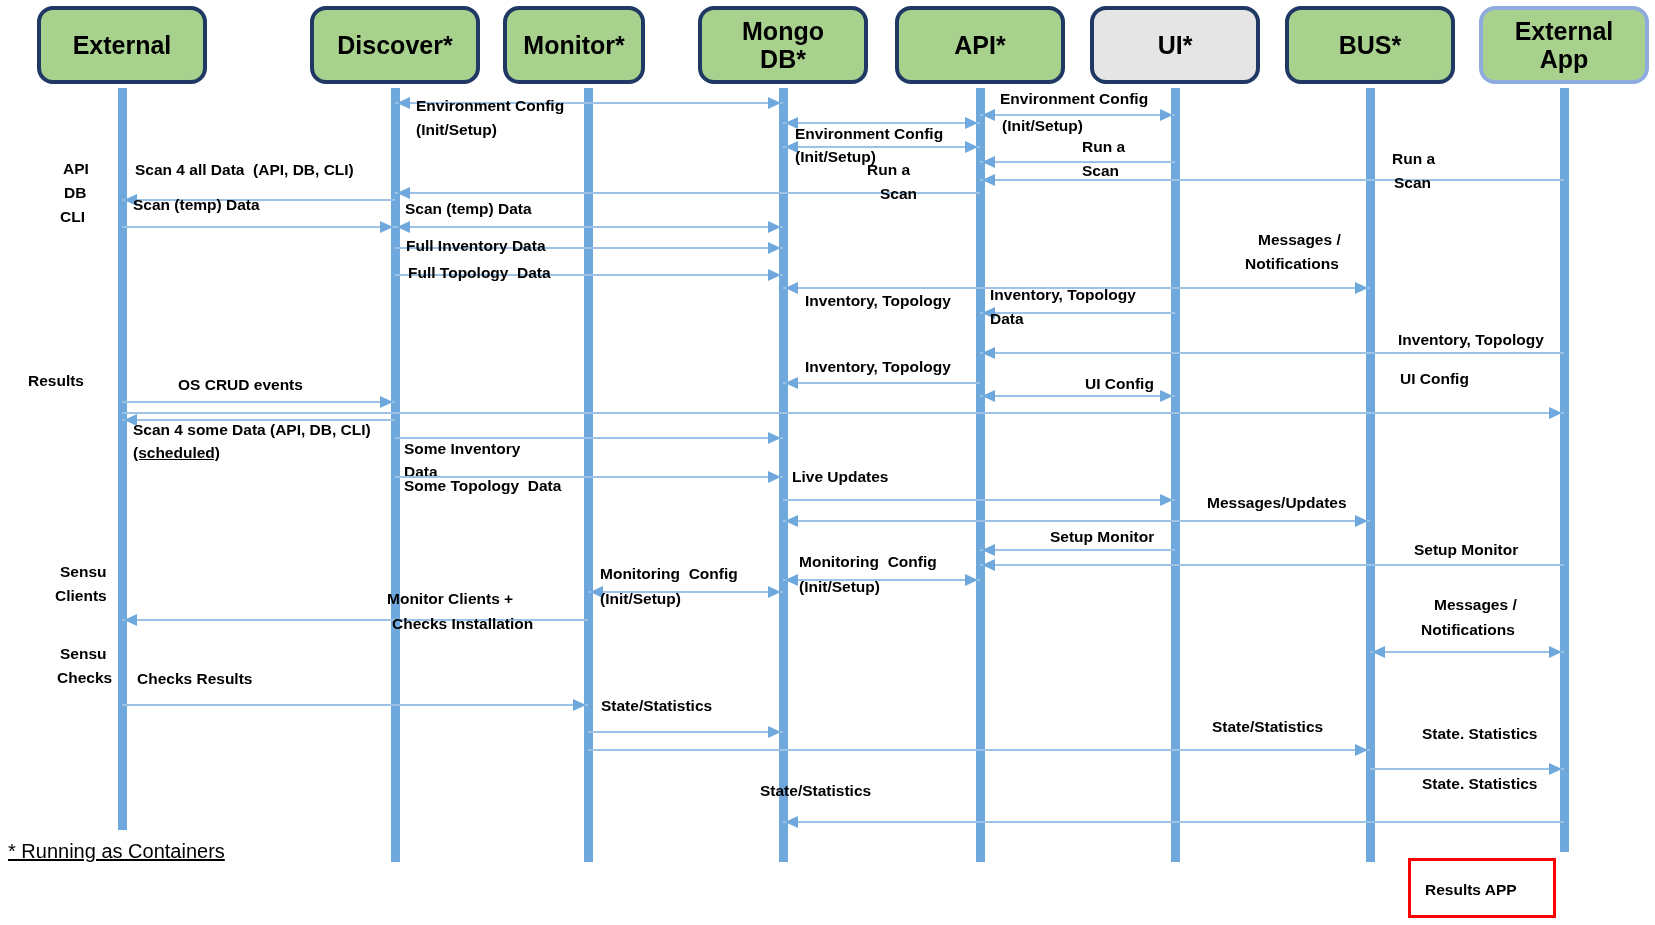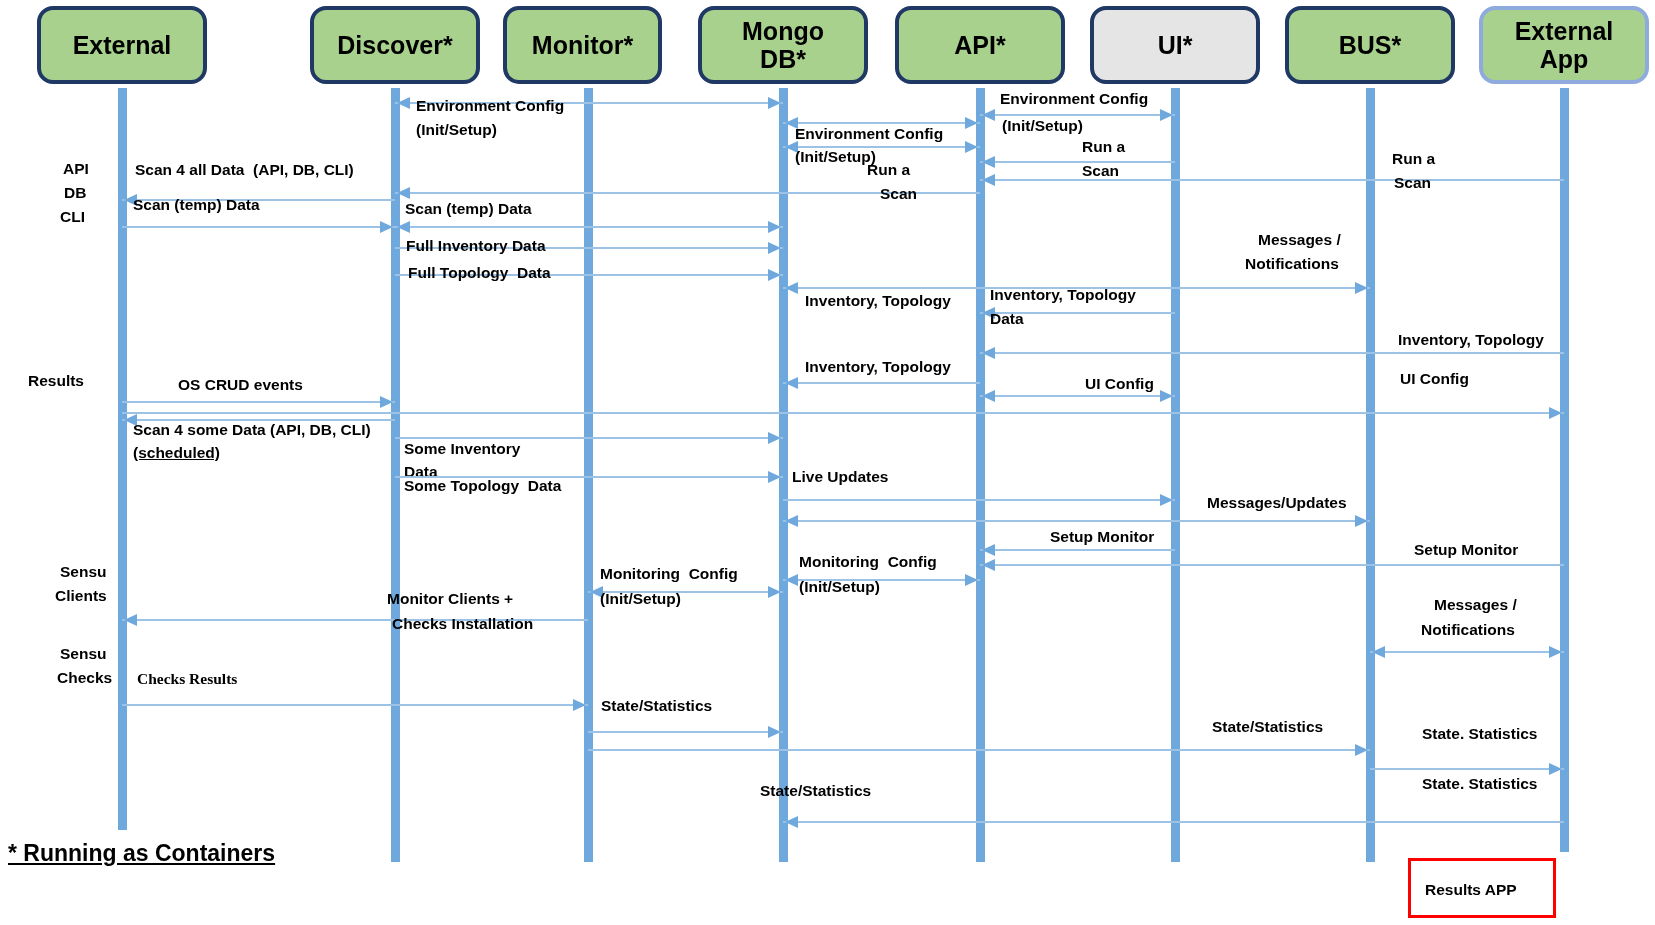--- a/index.html
+++ b/index.html
@@ -22,37 +22,37 @@
   .head{position:absolute;width:0;height:0;}
   .head-left{border-top:6px solid transparent;border-bottom:6px solid transparent;border-right:13px solid;}
   .head-right{border-top:6px solid transparent;border-bottom:6px solid transparent;border-left:13px solid;}
   .msg-label,.side-label{
     position:absolute;font-weight:bold;font-size:15.5px;line-height:18px;
     color:#000;white-space:pre;
   }
   .note-box{position:absolute;box-sizing:border-box;background:transparent;}
   .note-text{font-weight:bold;font-size:15.5px;line-height:22px;color:#000;white-space:pre;}
   .footer{
-    position:absolute;font-weight:bold;font-size:23px;color:#000;
+    position:absolute;font-weight:normal;font-size:20px;color:#000;
     text-decoration:underline;white-space:pre;
   }
 </style>
 </head>
 <body>
 
 <div id="canvas">
     <div class="actor-box" style="left: 37px; width: 170px; background: rgb(169, 209, 142); border: 4px solid rgb(31, 56, 100);">
       <div>External</div>
     </div>
     <div class="lifeline" style="left: 118px; top: 88px; height: 742px; background: rgb(111, 168, 220);"></div>
     <div class="actor-box" style="left: 310px; width: 170px; background: rgb(169, 209, 142); border: 4px solid rgb(31, 56, 100);">
       <div>Discover*</div>
     </div>
     <div class="lifeline" style="left: 391px; top: 88px; height: 774px; background: rgb(111, 168, 220);"></div>
-    <div class="actor-box" style="left: 503px; width: 159px; background: rgb(169, 209, 142); border: 4px solid rgb(31, 56, 100);">
+    <div class="actor-box" style="left: 503px; width: 142px; background: rgb(169, 209, 142); border: 4px solid rgb(31, 56, 100);">
       <div>Monitor*</div>
     </div>
     <div class="lifeline" style="left: 584px; top: 88px; height: 774px; background: rgb(111, 168, 220);"></div>
     <div class="actor-box" style="left: 698px; width: 170px; background: rgb(169, 209, 142); border: 4px solid rgb(31, 56, 100);">
       <div>Mongo</div>
       <div>DB*</div>
     </div>
     <div class="lifeline" style="left: 779px; top: 88px; height: 774px; background: rgb(111, 168, 220);"></div>
     <div class="actor-box" style="left: 895px; width: 170px; background: rgb(169, 209, 142); border: 4px solid rgb(31, 56, 100);">
       <div>API*</div>
@@ -181,21 +181,21 @@
     <div class="head head-left" style="left: 1372px; top: 646px; border-right-color: rgb(111, 168, 220);"></div>
     <div class="head head-right" style="left: 1549px; top: 646px; border-left-color: rgb(111, 168, 220);"></div>
     <div class="msg-label" style="left: 1434px; top: 596px;">Messages /</div>
     <div class="msg-label" style="left: 1421px; top: 621px;">Notifications</div>
     <div class="msg-line" style="left: 122px; width: 466px; top: 619px; background: rgb(156, 194, 229);"></div>
     <div class="head head-left" style="left: 124px; top: 614px; border-right-color: rgb(111, 168, 220);"></div>
     <div class="msg-label" style="left: 387px; top: 590px;">Monitor Clients +</div>
     <div class="msg-label" style="left: 392px; top: 615px;">Checks Installation</div>
     <div class="msg-line" style="left: 122px; width: 466px; top: 704px; background: rgb(156, 194, 229);"></div>
     <div class="head head-right" style="left: 573px; top: 699px; border-left-color: rgb(111, 168, 220);"></div>
-    <div class="msg-label" style="left: 137px; top: 670px; font-family: Liberation Serif, serif;">Checks Results</div>
+    <div class="msg-label" style="left: 137px; top: 670px;">Checks Results</div>
     <div class="msg-line" style="left: 588px; width: 195px; top: 731px; background: rgb(156, 194, 229);"></div>
     <div class="head head-right" style="left: 768px; top: 726px; border-left-color: rgb(111, 168, 220);"></div>
     <div class="msg-label" style="left: 601px; top: 697px;">State/Statistics</div>
     <div class="msg-line" style="left: 588px; width: 782px; top: 749px; background: rgb(156, 194, 229);"></div>
     <div class="head head-right" style="left: 1355px; top: 744px; border-left-color: rgb(111, 168, 220);"></div>
     <div class="msg-label" style="left: 1212px; top: 718px;">State/Statistics</div>
     <div class="msg-line" style="left: 1370px; width: 194px; top: 768px; background: rgb(156, 194, 229);"></div>
     <div class="head head-right" style="left: 1549px; top: 763px; border-left-color: rgb(111, 168, 220);"></div>
     <div class="msg-label" style="left: 1422px; top: 725px;">State. Statistics</div>
     <div class="msg-line" style="left: 783px; width: 781px; top: 821px; background: rgb(156, 194, 229);"></div>

